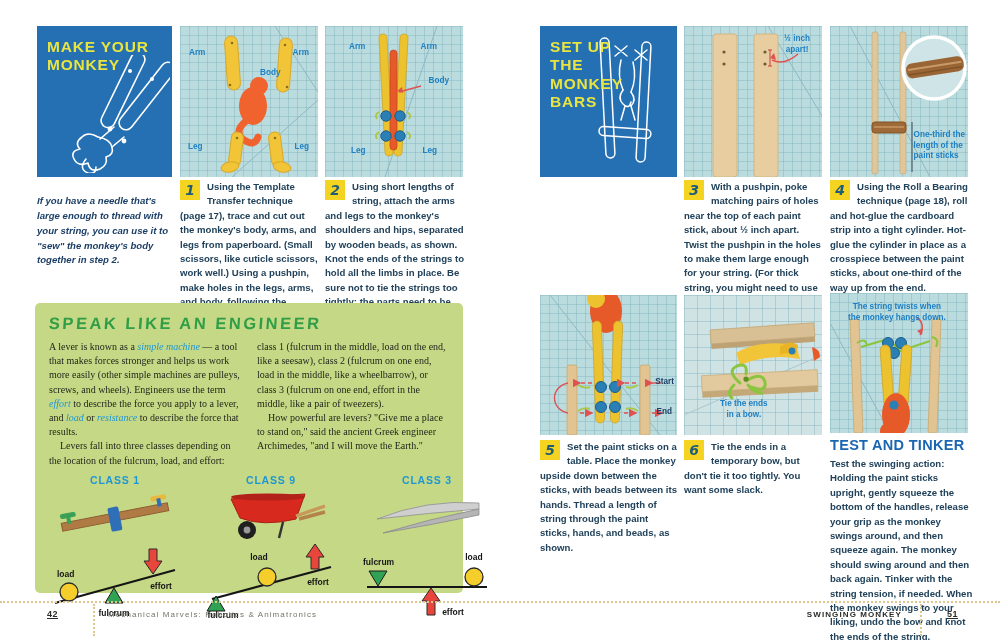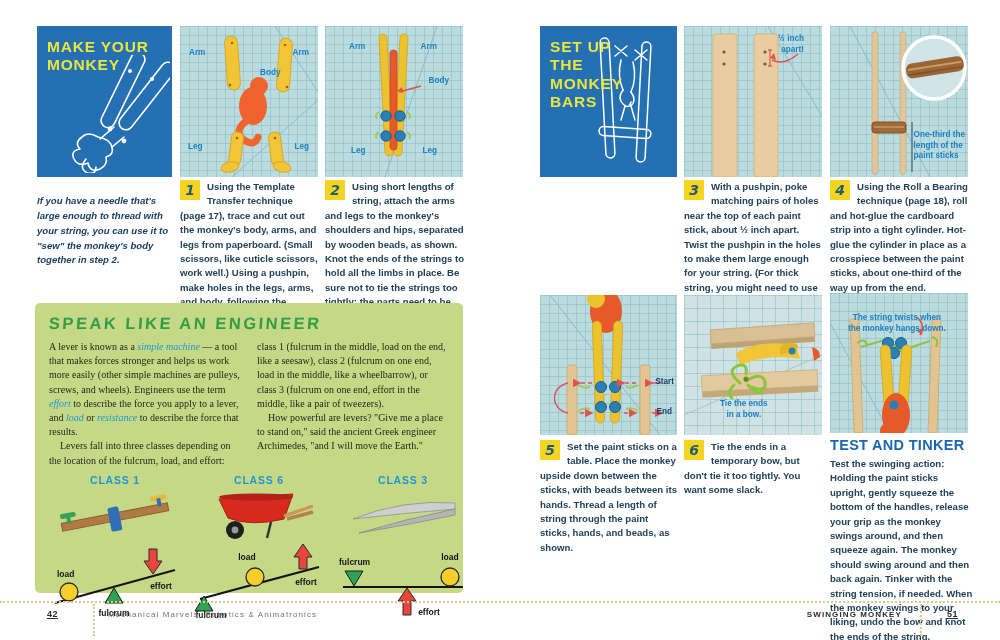--- a/index.html
+++ b/index.html
@@ -27,21 +27,21 @@
   .plabel { position:absolute; font-weight:bold; font-size:8.2px; color:#1d7fc4; z-index:3; white-space:pre-line; }
   .pnote  { position:absolute; font-weight:bold; font-size:8.2px; line-height:1.3; color:#1d7fc4; z-index:3; white-space:pre-line; }
 
   
   .gbox { position:absolute; left:35px; top:303px; width:428px; height:290px; background:#c5d885; border-radius:5px; padding:11px 14px 8px; }
   .gtitle { font-weight:bold; font-size:16.5px; letter-spacing:2.5px; color:#2f9e46; transform:skewX(-4deg); margin-bottom:7px; }
   .gtext { column-count:2; column-gap:16px; font-family:"Liberation Serif", serif; font-size:10px; line-height:1.42; color:#23281c; height:128px; }
   .gtext p { margin:0; }
   .gtext p.ind { text-indent:11px; }
   .term { font-style:italic; color:#1e97d4;text-align:center; }
-  .classes { display:flex; gap:12px; margin-top:6px; }
+  .classes { display:flex; gap:24px; margin-top:6px; }
   .classcol { width:132px; text-align:center; }
   .classlabel { font-weight:bold; font-size:10.5px; letter-spacing:.8px; color:#1e97d4; margin-bottom:3px; }
   .classcol svg { display:block; margin:0 auto; }
 
   
   .tinker { position:absolute; }
   .tinker h3 { font-size:14.5px; font-weight:bold; color:#1a66b0; letter-spacing:.3px; margin-bottom:4px; }
   .tinker p { font-weight:bold; font-size:9.6px; line-height:1.5; color:#21425a; }
 
   
@@ -177,21 +177,21 @@
           <circle cx="20" cy="51" r="9" fill="#f5ce2b" stroke="#2a2a2a" stroke-width="1.3"></circle>
           <path d="M56 62 L74 62 L65 47 Z" fill="#2fa254" stroke="#1c1c1c" stroke-width="1"></path>
           <path d="M100 8 h8 v12 h5 l-9 13 -9 -13 h5 z" fill="#e8463c" stroke="#2a2a2a" stroke-width="1"></path>
           <text class="diaglbl" x="8" y="36">load</text>
           <text class="diaglbl" x="65" y="75" text-anchor="middle">fulcrum</text>
           <text class="diaglbl" x="112" y="48" text-anchor="middle">effort</text>
         </svg>
       </div>
 
       <div class="classcol">
-        <div class="classlabel">CLASS 6</div>
+        <div class="classlabel">CLASS 9</div>
         <svg width="120" height="52" viewBox="0 0 120 52">
           <path d="M20 10 L94 5 L85 30 Q52 38 29 29 Z" fill="#d8291e" stroke="#a81f16" stroke-width="1"></path>
           <ellipse cx="57" cy="8" rx="37" ry="3.6" fill="#b22218"></ellipse>
           <path d="M85 27 L114 17" stroke="#c89858" stroke-width="3.4"></path>
           <path d="M88 30 L114 23" stroke="#b3834a" stroke-width="3.4"></path>
           <circle cx="36" cy="41" r="9" fill="#1f1f1f"></circle>
           <circle cx="36" cy="41" r="3.4" fill="#9a9a9a"></circle>
           <path d="M72 33 L68 49" stroke="#333" stroke-width="2.5"></path>
         </svg>
         <svg width="132" height="78" viewBox="0 0 132 78">
@@ -253,21 +253,21 @@
         <circle cx="40" cy="26" r="1.6"></circle>
           <circle cx="40" cy="38" r="1.6"></circle>
         <circle cx="81" cy="26" r="1.6"></circle>
           <circle cx="81" cy="38" r="1.6"></circle>
       </g>
       <path d="M86 24 v16" stroke="#cf4040" stroke-width="1"></path>
       <path d="M84 24 h4 M84 40 h4" stroke="#cf4040" stroke-width="1"></path>
       <path d="M114 28 Q100 40 88 34" fill="none" stroke="#e05252" stroke-width="1.5"></path>
       <path d="M92 34 l-6 -2 4 -5 z" fill="#e05252"></path>
     </svg>
-    <span class="pnote" style="right:18px; top:8px; text-align:right;">½ inch
+    <span class="pnote" style="right:12px; top:8px; text-align:center;">½ inch
 apart!</span>
   </div>
 
   <div class="photo" style="left:830px; top:26px; width:138px; height:151px;">
     <svg width="138" height="151" viewBox="0 0 138 151">
       <line x1="20" y1="0" x2="100" y2="151" stroke="#8fb8c0" stroke-width="1"></line>
       <g fill="#dfc69b" stroke="#c9ae7e" stroke-width=".8">
         <rect x="42" y="6" width="6" height="142" rx="2"></rect>
         <rect x="70" y="6" width="6" height="142" rx="2"></rect>
       </g>
@@ -383,21 +383,21 @@
       <g fill="#ecc22f" stroke="#cfa526" stroke-width=".8">
         <rect x="52" y="52" width="10" height="62" rx="5" transform="rotate(-4 57 83)"></rect>
         <rect x="70" y="52" width="10" height="62" rx="5" transform="rotate(4 75 83)"></rect>
       </g>
       <ellipse cx="66" cy="122" rx="14" ry="22" fill="#e55a28"></ellipse>
       <circle cx="58" cy="138" r="8" fill="#e55a28"></circle>
       <circle cx="64" cy="112" r="4.6" fill="#2a7fb5"></circle>
       <path d="M86 24 Q96 30 90 42" fill="none" stroke="#e05252" stroke-width="1.5"></path>
       <path d="M92 42 l-5 -4 6 -3 z" fill="#e05252"></path>
     </svg>
-    <span class="pnote" style="left:18px; top:20px; text-align:center;">The string twists when
+    <span class="pnote" style="left:18px; top:9px; text-align:center;">The string twists when
 the monkey hangs down.</span>
   </div>
 
   <div class="step" style="left:540px; top:440px; width:139px;">
     <span class="stepnum">5</span><span>Set the paint sticks on a table. Place the monkey upside down between the sticks, with beads between its hands. Thread a length of string through the paint sticks, hands, and beads, as shown.</span>
   </div>
 
   <div class="step" style="left:684px; top:440px; width:140px;">
     <span class="stepnum">6</span><span>Tie the ends in a temporary bow, but don't tie it too tightly. You want some slack.</span>
   </div>

